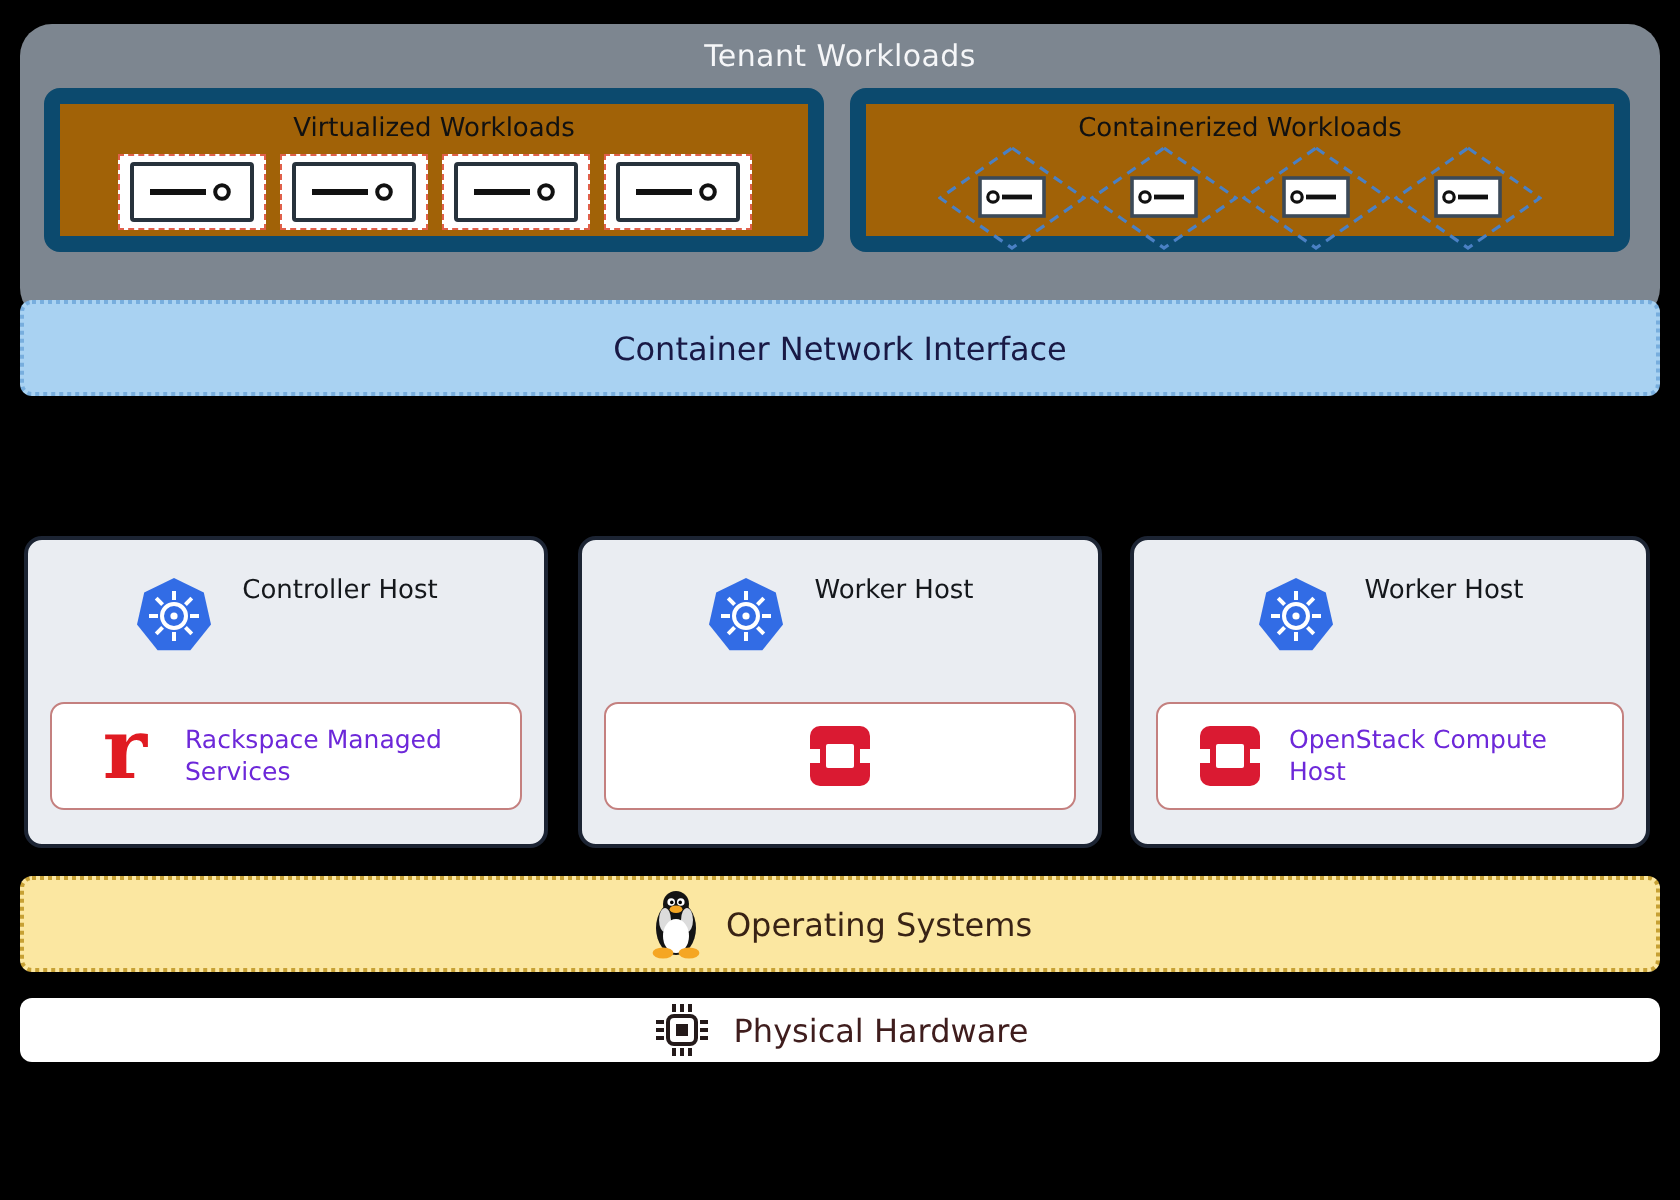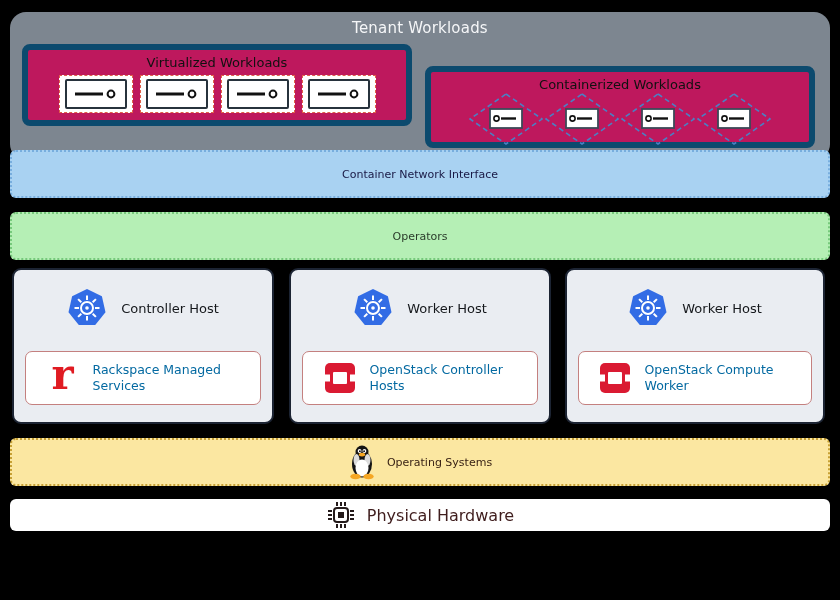--- a/index.html
+++ b/index.html
@@ -14,37 +14,37 @@
     position:absolute; left:10px; top:12px; width:820px; height:148px;
     background:var(--tenant-bg,#7d8690); border-radius:16px;
     box-shadow:2px 2px 4px rgba(0,0,0,.6);
   }
   .tenant-title {
     position:absolute; top:7px; left:0; width:100%; text-align:center;
     color:#f5f6f8; font-size:15px; letter-spacing:.2px;
   }
   .workload-panel {
     position:absolute; top:32px; height:82px; width:390px;
-    background:#be185d; border:6px solid #0c4a6e; border-radius:8px;
+    background:#a16207; border:8px solid #0c4a6e; border-radius:8px;
   }
   .workload-panel.virtualized { left:12px; }
-  .workload-panel.containerized { left:415px;margin-top:22px; }
+  .workload-panel.containerized { left:415px; }
   .workload-title { text-align:center; margin-top:5px; font-size:13px; color:#111; }
   .vm-row { display:flex; justify-content:center; align-items:center; gap:7px; margin-top:5px; }
   .vm-slot {
     width:74px; height:38px; border:1.5px dashed var(--vm-dash,#e0604a);
     display:flex; align-items:center; justify-content:center; background:#fff;
   }
   .ct-row { display:flex; justify-content:center; align-items:center; gap:2px; margin-top:1px; }
 
   
   .bar {
     position:absolute; left:10px; width:820px; border-radius:6px;
     display:flex; align-items:center; justify-content:center; gap:11px;
-    font-size:11px;
+    font-size:16px;
   }
   .bar.cni {
     top:150px; height:48px; background:var(--cni-bg,#a9d2f2);
     border:2px dotted var(--cni-border,#78aede); color:var(--cni-text,#191945);
   }
   .bar.operators {
     top:212px; height:48px; background:var(--operators-bg,#b5efb5);
     border:2px dotted var(--operators-border,#77c97c); color:var(--operators-text,#2b3d2b);
   }
   .bar.os {
@@ -59,29 +59,29 @@
   
   .host-box {
     position:absolute; top:268px; height:156px;
     background:var(--host-bg,#eaedf2); border:2px solid var(--host-border,#1c2433);
     border-radius:9px;
   }
   .host-box.h1 { left:12px;  width:262px; }
   .host-box.h2 { left:289px; width:262px; }
   .host-box.h3 { left:565px; width:260px; }
   .host-header {
-    margin-top:18px; display:flex; align-items:center; justify-content:center; gap:14px;
+    margin-top:18px; display:flex; justify-content:center; gap:14px;
   }
   .host-role { font-size:13px; color:#15181c; }
   .service-box {
     position:absolute; left:11px; right:11px; top:81px; height:54px;
     background:#fff; border:1.5px solid var(--service-border,#c4807f); border-radius:7px;
     display:flex; align-items:center; justify-content:center; gap:11px;
   }
-  .service-label { font-size:12.5px; line-height:1.3; color:#0369a1; max-width:150px; }
+  .service-label { font-size:12.5px; line-height:1.3; color:#6d28d9; max-width:150px; }
   .logo-cell { width:38px; display:flex; align-items:center; justify-content:center; }
   .rackspace-r {
     color:var(--rackspace-red,#e01b22); font-size:42px; font-weight:bold; line-height:38px;
     font-family:"DejaVu Serif", serif; transform:translateY(-3px);
   }
   .icon { display:inline-flex; }
 </style>
 </head>
 <body>
 
@@ -168,23 +168,20 @@
             </svg>
           </span>
       </div>
     </div>
   </section>
 
   <section class="bar cni">
     <span>Container Network Interface</span>
   </section>
 
-  <section class="bar operators">
-    <span>Operators</span>
-  </section>
 
   <div class="host-box h1">
     <div class="host-header">
       <span class="icon">
         <svg width="40" height="41" viewBox="0 0 40 41">
             <polygon points="20,1 34.9,8.2 38.5,24.2 28.2,37.1 11.8,37.1 1.5,24.2 5.1,8.2" fill="#326ce5"></polygon>
             <circle cx="20" cy="20" r="6" fill="none" stroke="#fff" stroke-width="2"></circle>
             <circle cx="20" cy="20" r="1.8" fill="#fff"></circle>
             <g stroke="#fff" stroke-width="2">
               <line x1="28" y1="20" x2="32.5" y2="20"></line>
@@ -231,21 +228,20 @@
     </div>
     <div class="service-box">
       <span class="logo-cell">
         <svg width="34" height="34" viewBox="0 0 34 34">
             <rect x="2" y="2" width="30" height="30" rx="5" fill="#da1a32"></rect>
             <rect x="10" y="11" width="14" height="12" rx="1" fill="#fff"></rect>
             <rect x="0" y="13.5" width="7" height="7" fill="#fff"></rect>
             <rect x="27" y="13.5" width="7" height="7" fill="#fff"></rect>
           </svg>
         </span>
-      <span class="service-label">OpenStack Controller Hosts</span>
     </div>
   </div>
 
   <div class="host-box h3">
     <div class="host-header">
       <span class="icon">
         <svg width="40" height="41" viewBox="0 0 40 41">
             <polygon points="20,1 34.9,8.2 38.5,24.2 28.2,37.1 11.8,37.1 1.5,24.2 5.1,8.2" fill="#326ce5"></polygon>
             <circle cx="20" cy="20" r="6" fill="none" stroke="#fff" stroke-width="2"></circle>
             <circle cx="20" cy="20" r="1.8" fill="#fff"></circle>
@@ -265,21 +261,21 @@
     </div>
     <div class="service-box">
       <span class="logo-cell">
         <svg width="34" height="34" viewBox="0 0 34 34">
             <rect x="2" y="2" width="30" height="30" rx="5" fill="#da1a32"></rect>
             <rect x="10" y="11" width="14" height="12" rx="1" fill="#fff"></rect>
             <rect x="0" y="13.5" width="7" height="7" fill="#fff"></rect>
             <rect x="27" y="13.5" width="7" height="7" fill="#fff"></rect>
           </svg>
         </span>
-      <span class="service-label">OpenStack Compute Worker</span>
+      <span class="service-label">OpenStack Compute Host</span>
     </div>
   </div>
 
   <section class="bar os">
     <span class="icon">
       <svg width="28" height="36" viewBox="0 0 28 36">
           <ellipse cx="14" cy="20" rx="10" ry="13.5" fill="#141414"></ellipse>
           <circle cx="14" cy="8" r="6.5" fill="#141414"></circle>
           <ellipse cx="14" cy="24" rx="6.5" ry="8.5" fill="#fff"></ellipse>
           <ellipse cx="8.5" cy="16" rx="3" ry="6" fill="#fff" opacity="0.85"></ellipse>

